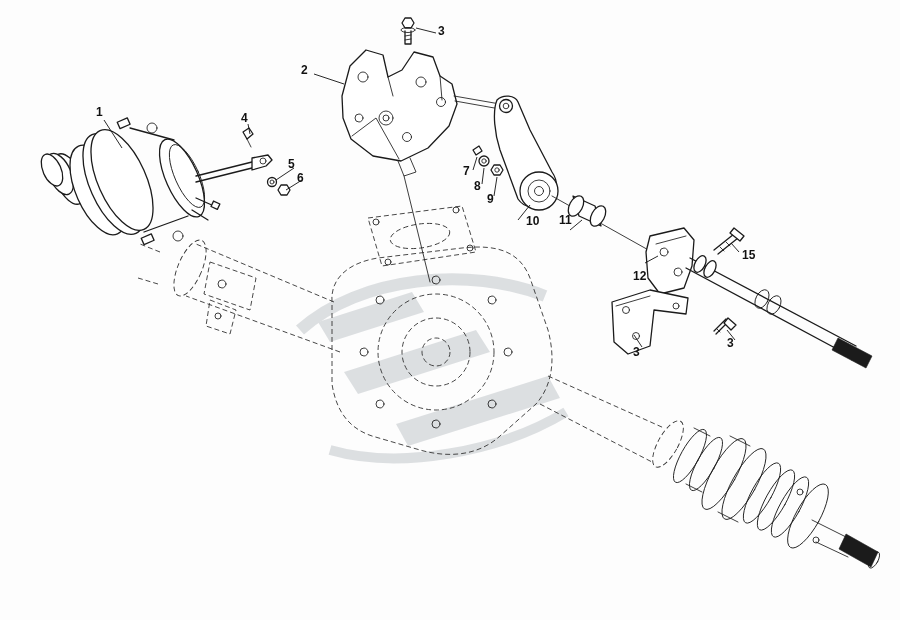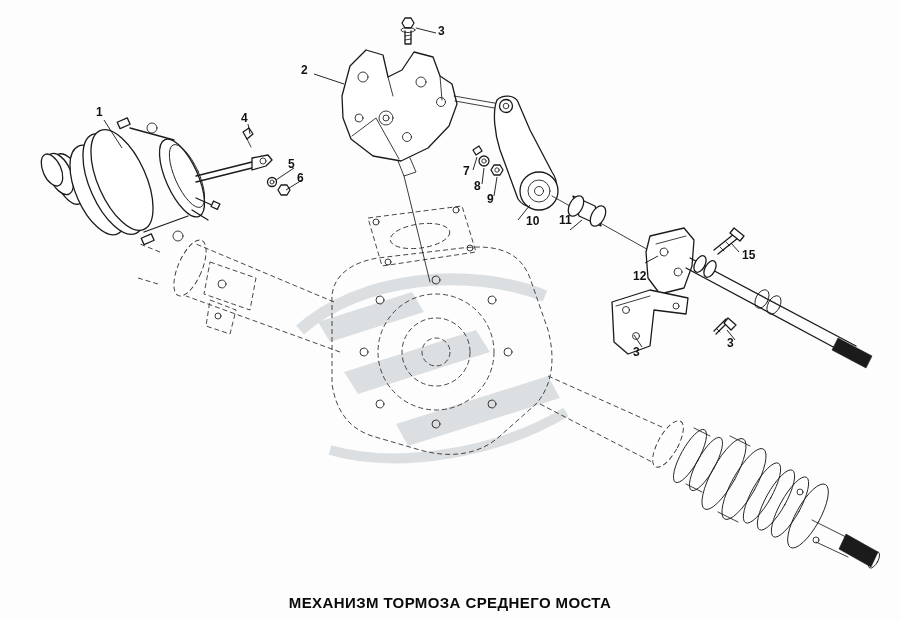--- a/index.html
+++ b/index.html
@@ -243,14 +243,13 @@
   <span class="plbl" id="lbl7">7</span>
   <span class="plbl" id="lbl8">8</span>
   <span class="plbl" id="lbl9">9</span>
   <span class="plbl" id="lbl10">10</span>
   <span class="plbl" id="lbl11">11</span>
   <span class="plbl" id="lbl12">12</span>
   <span class="plbl" id="lbl13">3</span>
   <span class="plbl" id="lbl14">3</span>
   <span class="plbl" id="lbl15">15</span>
 
-  <div id="caption">МЕХАНИЗМ ТОРМОЗА СРЕДНЕГО МОСТА</div>
 </div>
 
 </body></html>

